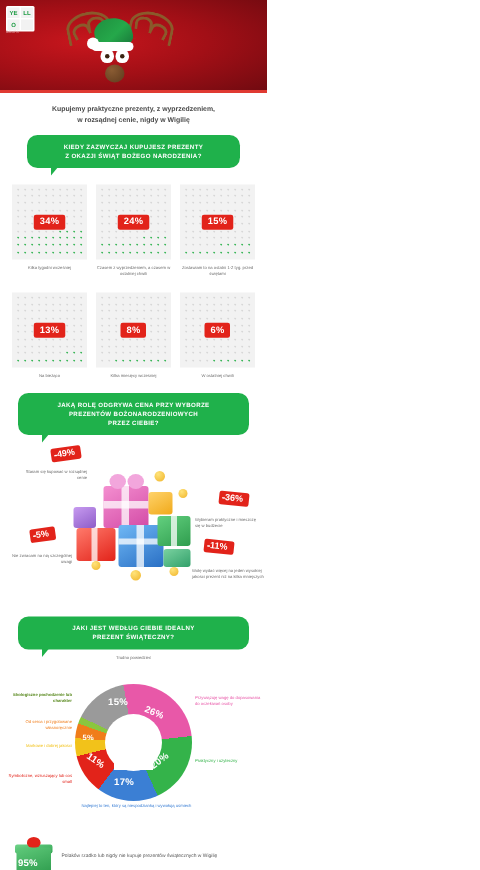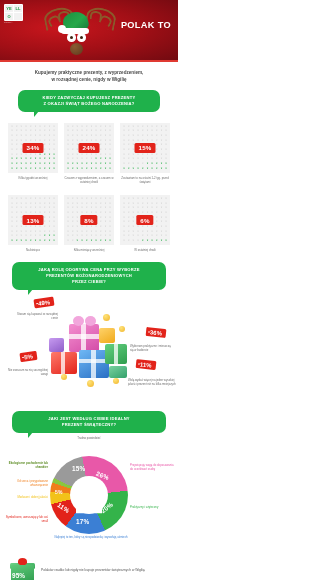--- a/index.html
+++ b/index.html
@@ -278,21 +278,20 @@
       <div class="eye l">
           <div class="pupil"></div>
         </div>
       <div class="eye r">
           <div class="pupil"></div>
         </div>
       <div class="snout"></div>
     </div>
 
     <div class="header-title">
-      <div>POLAK TO</div>
     </div>
     <div class="header-rule"></div>
   </div>
 
   <div class="subtitle">
     <div>Kupujemy praktyczne prezenty, z wyprzedzeniem,</div>
     <div>w rozsądnej cenie, nigdy w Wigilię</div>
   </div>
 
   <div class="bubble">

